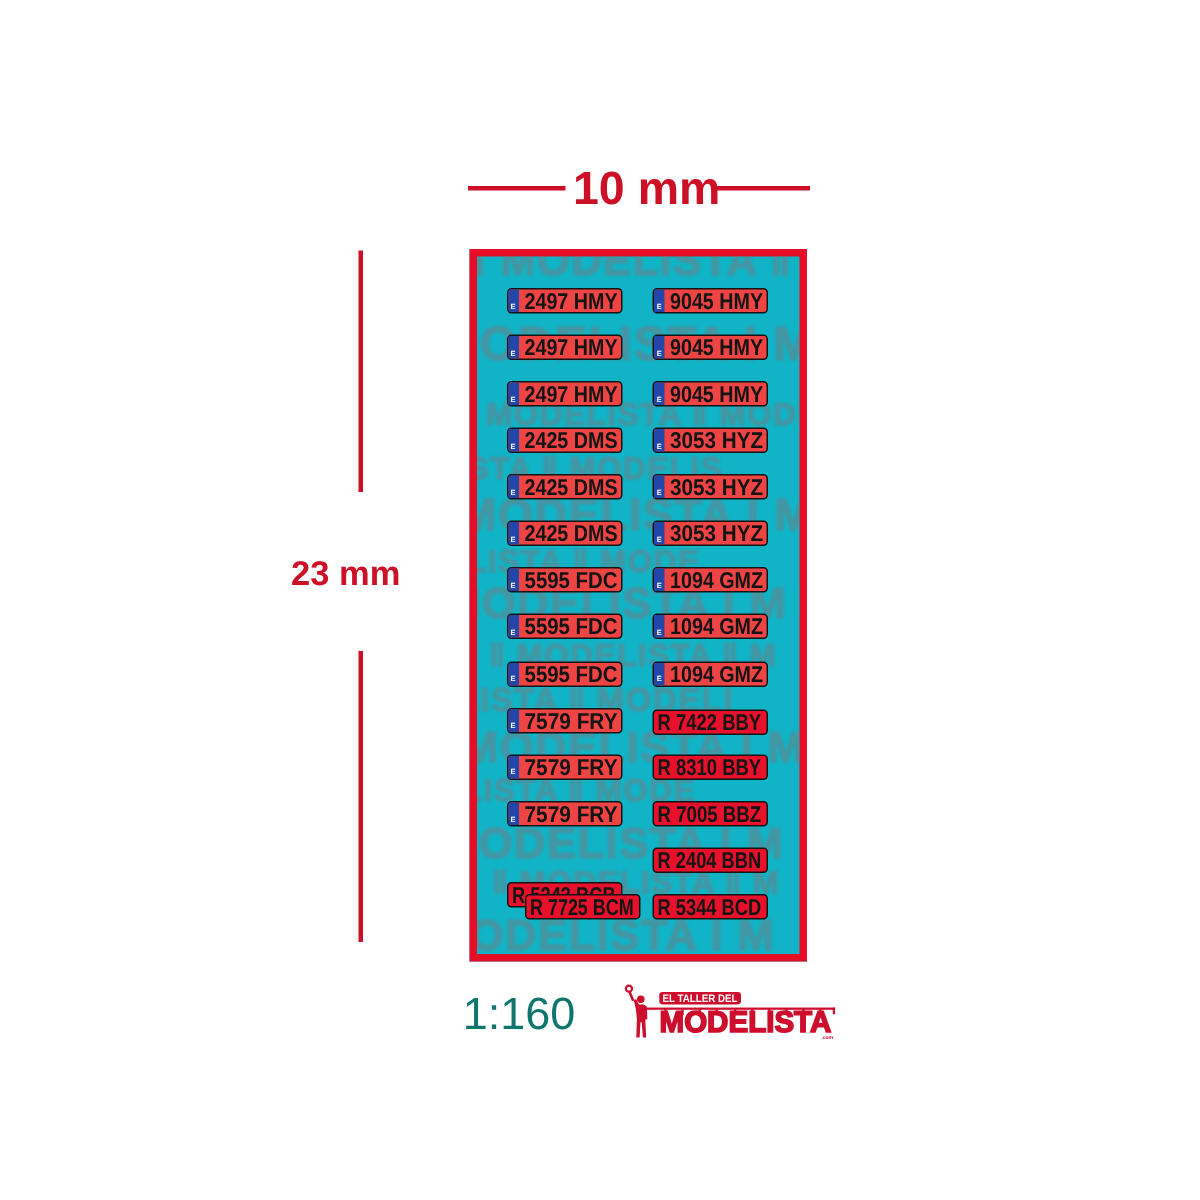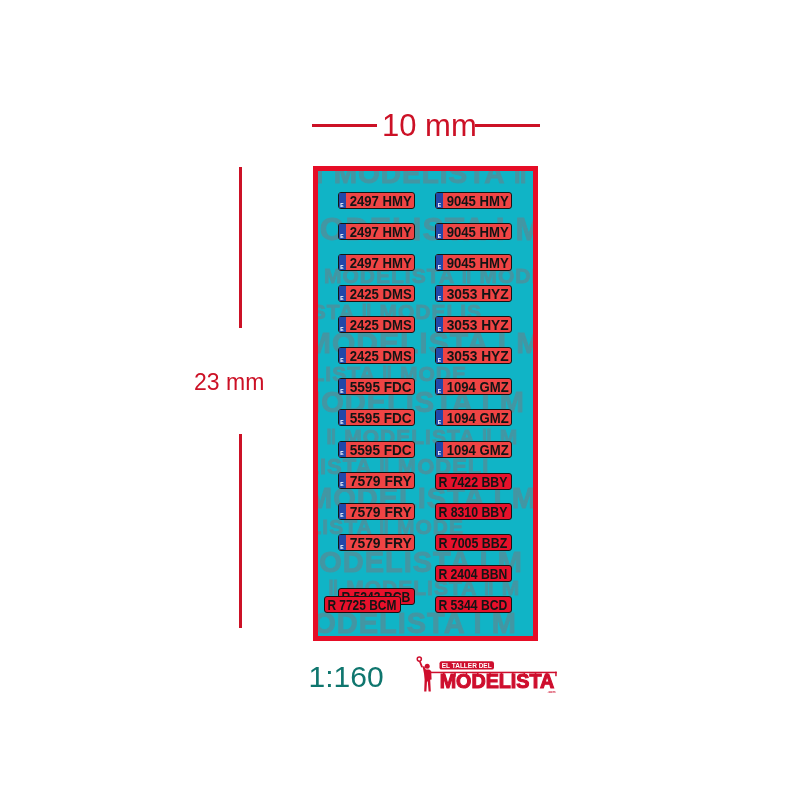--- a/index.html
+++ b/index.html
@@ -1,18 +1,18 @@
 <!DOCTYPE html>
 <html><head>
 <meta charset="utf-8">
 <style>
   html,body{margin:0;padding:0;background:#ffffff;}
   #page{position:relative;width:800px;height:800px;background:#ffffff;overflow:hidden;
         font-family:"Liberation Sans",sans-serif;}
-  .dimtext{position:absolute;color:#cc1126;font-size:30px;font-weight:400;white-space:nowrap;line-height:30px;}
+  .dimtext{position:absolute;color:#cc1126;font-size:30px;font-weight:700;white-space:nowrap;line-height:30px;}
   .hline{position:absolute;height:3px;background:#cc1126;}
   .vline{position:absolute;width:3px;background:#cc1126;}
   #sheet{position:absolute;left:313px;top:166px;width:225px;height:475px;
          background:#10b4c6;border:5px solid #e60d26;box-sizing:border-box;overflow:hidden;}
   .plate{position:absolute;width:77px;height:17px;box-sizing:border-box;
          border:1.6px solid #141414;border-radius:3px;background:#ef4444;}
   .plate .band{position:absolute;left:0;top:0;bottom:0;width:7px;background:#2247a8;
          border-radius:1px 0 0 1px;}
   .plate .band span{position:absolute;bottom:0;left:0;right:0;text-align:center;
          color:#fff;font-size:5px;font-weight:bold;line-height:5.2px;}
@@ -242,21 +242,21 @@
     <div class="plate redp" style="left:19.5px;top:417px;text-align:right;">
         <svg class="pt" width="74" height="14">
           <text x="36.9" y="12.9" text-anchor="middle" textLength="69" lengthAdjust="spacingAndGlyphs" font-family="Liberation Sans,sans-serif" font-size="15.2" font-weight="bold" fill="#141414">R 5243 BCB</text>
         </svg>
       </div>
     <div class="plate redp" style="left:117px;top:393.84px;text-align:right;">
         <svg class="pt" width="74" height="14">
           <text x="36.9" y="12.9" text-anchor="middle" textLength="69" lengthAdjust="spacingAndGlyphs" font-family="Liberation Sans,sans-serif" font-size="15.2" font-weight="bold" fill="#141414">R 2404 BBN</text>
         </svg>
       </div>
-    <div class="plate redp" style="left:6px;top:424.91px;padding-left:24px;">
+    <div class="plate redp" style="left:32px;top:424.91px;padding-left:24px;">
         <svg class="pt" width="74" height="14">
           <text x="36.9" y="12.9" text-anchor="middle" textLength="69" lengthAdjust="spacingAndGlyphs" font-family="Liberation Sans,sans-serif" font-size="15.2" font-weight="bold" fill="#141414">R 7725 BCM</text>
         </svg>
       </div>
     <div class="plate redp" style="left:117px;top:424.91px;">
         <svg class="pt" width="74" height="14">
           <text x="36.9" y="12.9" text-anchor="middle" textLength="69" lengthAdjust="spacingAndGlyphs" font-family="Liberation Sans,sans-serif" font-size="15.2" font-weight="bold" fill="#141414">R 5344 BCD</text>
         </svg>
       </div>
   </div>

